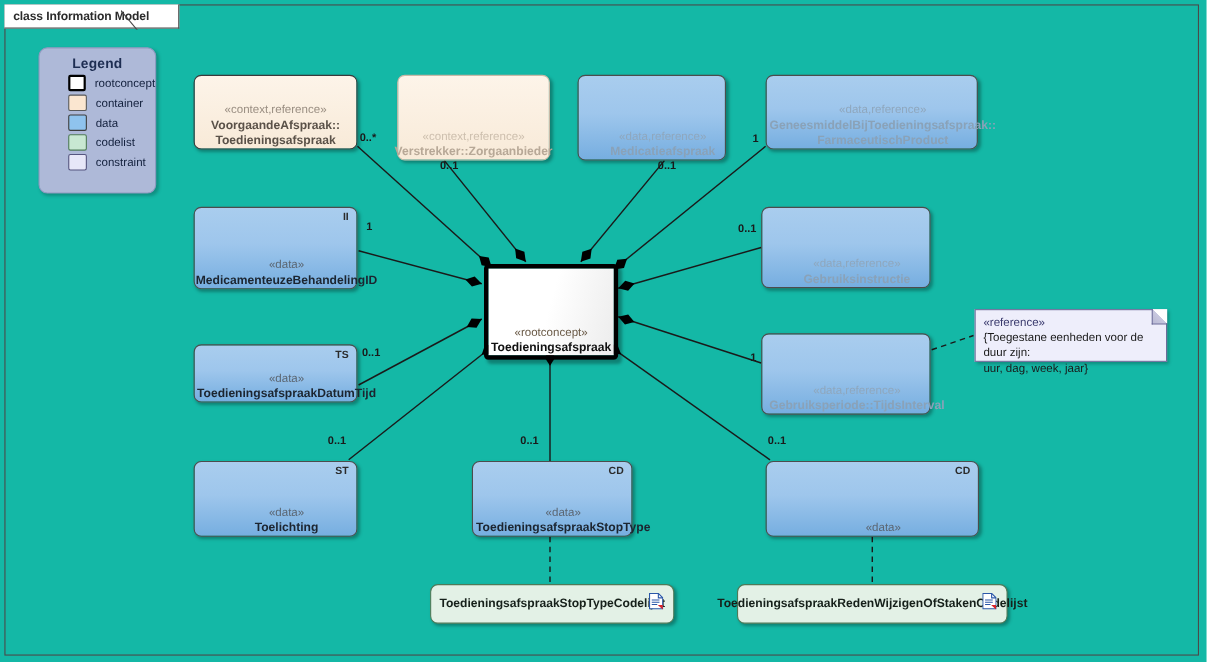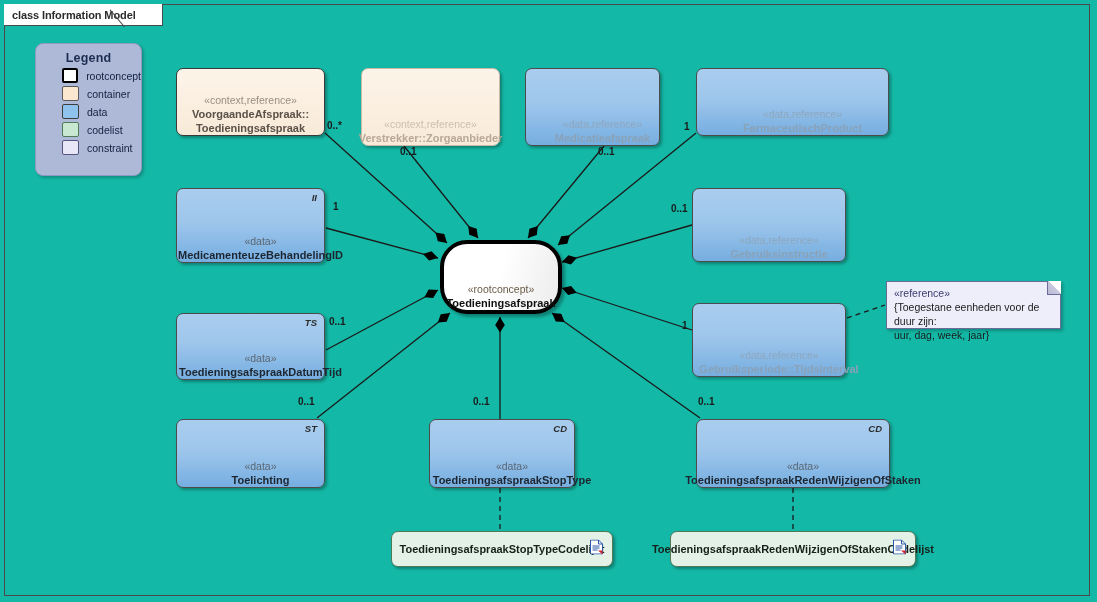--- a/index.html
+++ b/index.html
@@ -35,21 +35,21 @@
   .n-container.faded .stereo{color:#cdbfae;}
   .n-container.faded .nm{color:#b7a897;}
 
   
   .n-data{background:linear-gradient(180deg,#a9cdee 0%,#9ec6ec 45%,#76aee0 100%);
       border:1.4px solid #4c4c4c;padding-left:20px;}
   .n-data .stereo{color:#5b6672;}
   .n-data .nm{color:#1c2530;}
   .n-data.refbox .stereo{color:#8fa7bd;}
   .n-data.refbox .nm{color:#8aa2b8;}
-  .type-tag{position:absolute;top:3px;right:7px;font-size:9.5px;font-style:italic;
+  .type-tag{position:absolute;top:3px;right:7px;font-size:9.5px;
       font-weight:bold;color:#2b2b2b;}
 
   
   .n-root{background:linear-gradient(105deg,#ffffff 0%,#ffffff 48%,#ececec 100%);
       border:4px solid #000;border-radius:4px;box-shadow:3px 3px 3px rgba(0,0,0,.30);}
   .n-root .stereo{color:#6a5a47;}
   .n-root .nm{color:#111;}
 
   
   .n-code{background:#e3f1e6;border:1.4px solid #4f7a58;border-radius:7px;
@@ -168,64 +168,64 @@
     <span class="nm">Verstrekker::Zorgaanbieder</span>
   </div>
 
   <div class="node n-data refbox" style="left:525px;top:68px;width:135px;height:78px;">
     <span class="stereo">«data,reference»</span>
     <span class="nm">Medicatieafspraak</span>
   </div>
 
   <div class="node n-data refbox" style="left:696px;top:68px;width:193px;height:68px;">
     <span class="stereo">«data,reference»</span>
+    <span class="nm">GeneesmiddelBijToedieningsafspraak::</span>
     <span class="nm">FarmaceutischProduct</span>
   </div>
 
   <div class="node n-data" style="left:176px;top:188px;width:149px;height:75px;">
     <span class="type-tag">II</span>
     <span class="stereo">«data»</span>
     <span class="nm">MedicamenteuzeBehandelingID</span>
   </div>
 
-  <div class="node n-data" style="left:176px;top:313px;width:149px;height:67px;">
+  <div class="node n-data" style="left:176px;top:313px;width:149px;height:53px;">
     <span class="type-tag">TS</span>
     <span class="stereo">«data»</span>
     <span class="nm">ToedieningsafspraakDatumTijd</span>
   </div>
 
   <div class="node n-data" style="left:176px;top:419px;width:149px;height:69px;">
     <span class="type-tag">ST</span>
     <span class="stereo">«data»</span>
     <span class="nm">Toelichting</span>
   </div>
 
   <div class="node n-data" style="left:429px;top:419px;width:146px;height:69px;">
     <span class="type-tag">CD</span>
     <span class="stereo">«data»</span>
     <span class="nm">ToedieningsafspraakStopType</span>
   </div>
 
   <div class="node n-data" style="left:696px;top:419px;width:194px;height:69px;">
     <span class="type-tag">CD</span>
     <span class="stereo">«data»</span>
-    <span class="nm">ToedieningsafspraakRedenWijzigenOfStaken</span>
   </div>
 
   <div class="node n-data refbox" style="left:692px;top:188px;width:154px;height:74px;">
     <span class="stereo">«data,reference»</span>
     <span class="nm">Gebruiksinstructie</span>
   </div>
 
   <div class="node n-data refbox" style="left:692px;top:303px;width:154px;height:74px;">
     <span class="stereo">«data,reference»</span>
     <span class="nm">Gebruiksperiode::TijdsInterval</span>
   </div>
 
-  <div class="node n-root" style="left:440px;top:240px;width:122px;height:74px;border-radius:27px;">
+  <div class="node n-root" style="left:440px;top:240px;width:122px;height:87px;">
     <span class="stereo">«rootconcept»</span>
     <span class="nm">Toedieningsafspraak</span>
   </div>
 
   <div class="node n-code" style="left:391px;top:531px;width:222px;height:36px;">
     <span class="nm">ToedieningsafspraakStopTypeCodelijst</span>
     <span class="doc-icon">
       <svg width="13" height="15" viewBox="0 0 13 15">
         <path d="M0.5,0.5 H8.5 L12.5,4.5 V14.5 H0.5 Z" fill="#ffffff" stroke="#2a57a8" stroke-width="1"></path>
         <path d="M8.5,0.5 V4.5 H12.5" fill="none" stroke="#2a57a8" stroke-width="1"></path>

